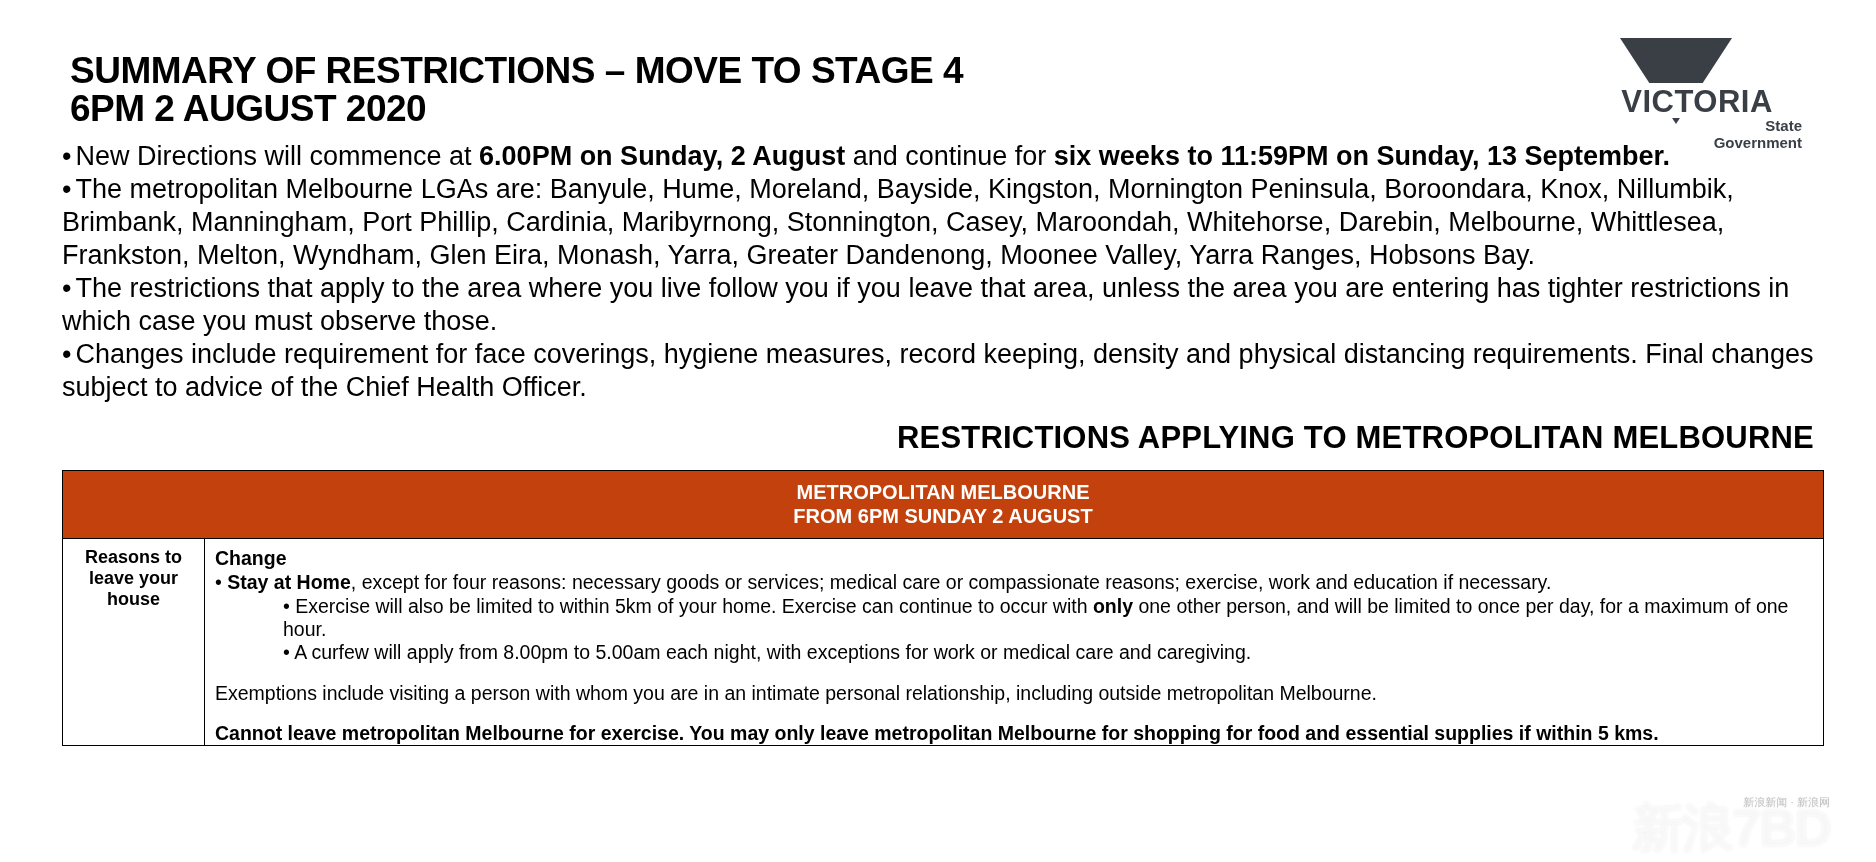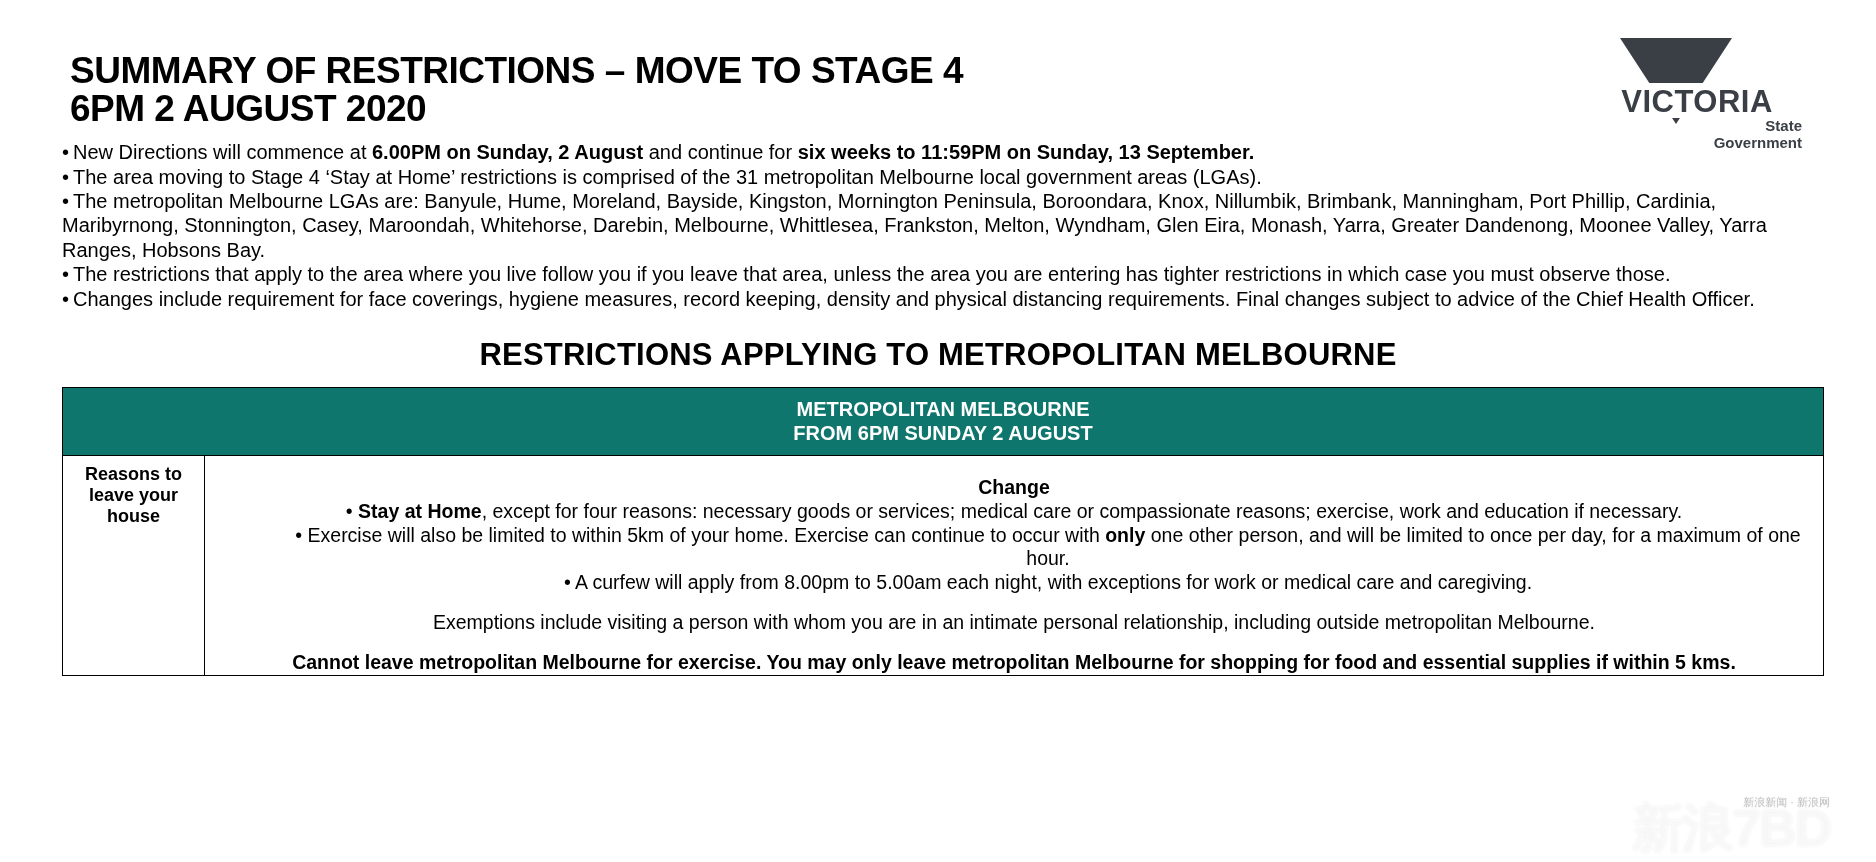--- a/index.html
+++ b/index.html
@@ -89,50 +89,50 @@
     font-weight: bold;
     color: #3a3f46;
     line-height: 1.12;
     padding-right: 2px;
   }
 
   
   .intro {
     margin-top: 12px;
     width: 1760px;
-    font-size: 20px;
+    font-size: 27px;
     line-height: 1.22;
   }
   .intro p {
     margin: 0;
     text-indent: 0;
   }
   .intro .bullet-char {
     margin-right: 4px;
   }
   .intro b { font-weight: bold; }
 
   
   .section-heading {
-    text-align: center;
+    text-align: right;
     font-size: 31px;
     font-weight: bold;
     letter-spacing: 0.2px;
-    margin-top: 26px;
+    margin-top: 16px;
     margin-bottom: 14px;
   }
 
   
   .table {
     border: 1px solid #000000;
     width: 1762px;
     box-sizing: border-box;
   }
   .table-head {
-    background: #0f766e;
+    background: #c2410c;
     color: #ffffff;
     text-align: center;
     font-weight: bold;
     font-size: 20px;
     line-height: 1.2;
     padding: 9px 0 10px 0;
   }
   .table-body {
     display: flex;
     border-top: 1px solid #000000;
@@ -143,25 +143,24 @@
     border-right: 1px solid #000000;
     text-align: center;
     font-weight: bold;
     font-size: 18px;
     line-height: 1.17;
     padding: 8px 6px 0 6px;
     box-sizing: border-box;
   }
   .col-content {
     flex: 1;
-    padding: 20px 10px 0 10px;
+    padding: 8px 10px 0 10px;
     font-size: 19.5px;
     line-height: 1.2;
     box-sizing: border-box;
-    text-align: center;
   }
   .col-content .change-label {
     font-weight: bold;
     margin: 0 0 1px 0;
   }
   .col-content p {
     margin: 0;
   }
   .col-content .sub {
     padding-left: 68px;
@@ -214,21 +213,20 @@
         <div class="logo-sub">
           <span>State</span><br>
           <span>Government</span>
         </div>
       </div>
     </div>
   </div>
 
   <div class="intro" id="intro-list">
       <p><span class="bullet-char">•</span><span>New Directions will commence at </span><b>6.00PM on Sunday, 2 August</b><span> and continue for </span><b>six weeks to 11:59PM on Sunday, 13 September.</b></p>
-      <p><span class="bullet-char">•</span><span>The area moving to Stage 4 ‘Stay at Home’ restrictions is comprised of the 31 metropolitan Melbourne local government areas (LGAs).</span></p>
       <p><span class="bullet-char">•</span><span>The metropolitan Melbourne LGAs are: Banyule, Hume, Moreland, Bayside, Kingston, Mornington Peninsula, Boroondara, Knox, Nillumbik, Brimbank, Manningham, Port Phillip, Cardinia, Maribyrnong, Stonnington, Casey, Maroondah, Whitehorse, Darebin, Melbourne, Whittlesea, Frankston, Melton, Wyndham, Glen Eira, Monash, Yarra, Greater Dandenong,  Moonee Valley, Yarra Ranges, Hobsons Bay.</span></p>
       <p><span class="bullet-char">•</span><span>The restrictions that apply to the area where you live follow you if you leave that area, unless the area you are entering has tighter restrictions in which case you must observe those.</span></p>
       <p><span class="bullet-char">•</span><span>Changes include requirement for face coverings, hygiene measures, record keeping, density and physical distancing requirements. Final changes subject to advice of the Chief Health Officer.</span></p>
     </div>
 
   <div class="section-heading">RESTRICTIONS APPLYING TO METROPOLITAN MELBOURNE</div>
 
   <div class="table">
     <div class="table-head">
       <div>METROPOLITAN MELBOURNE</div>

